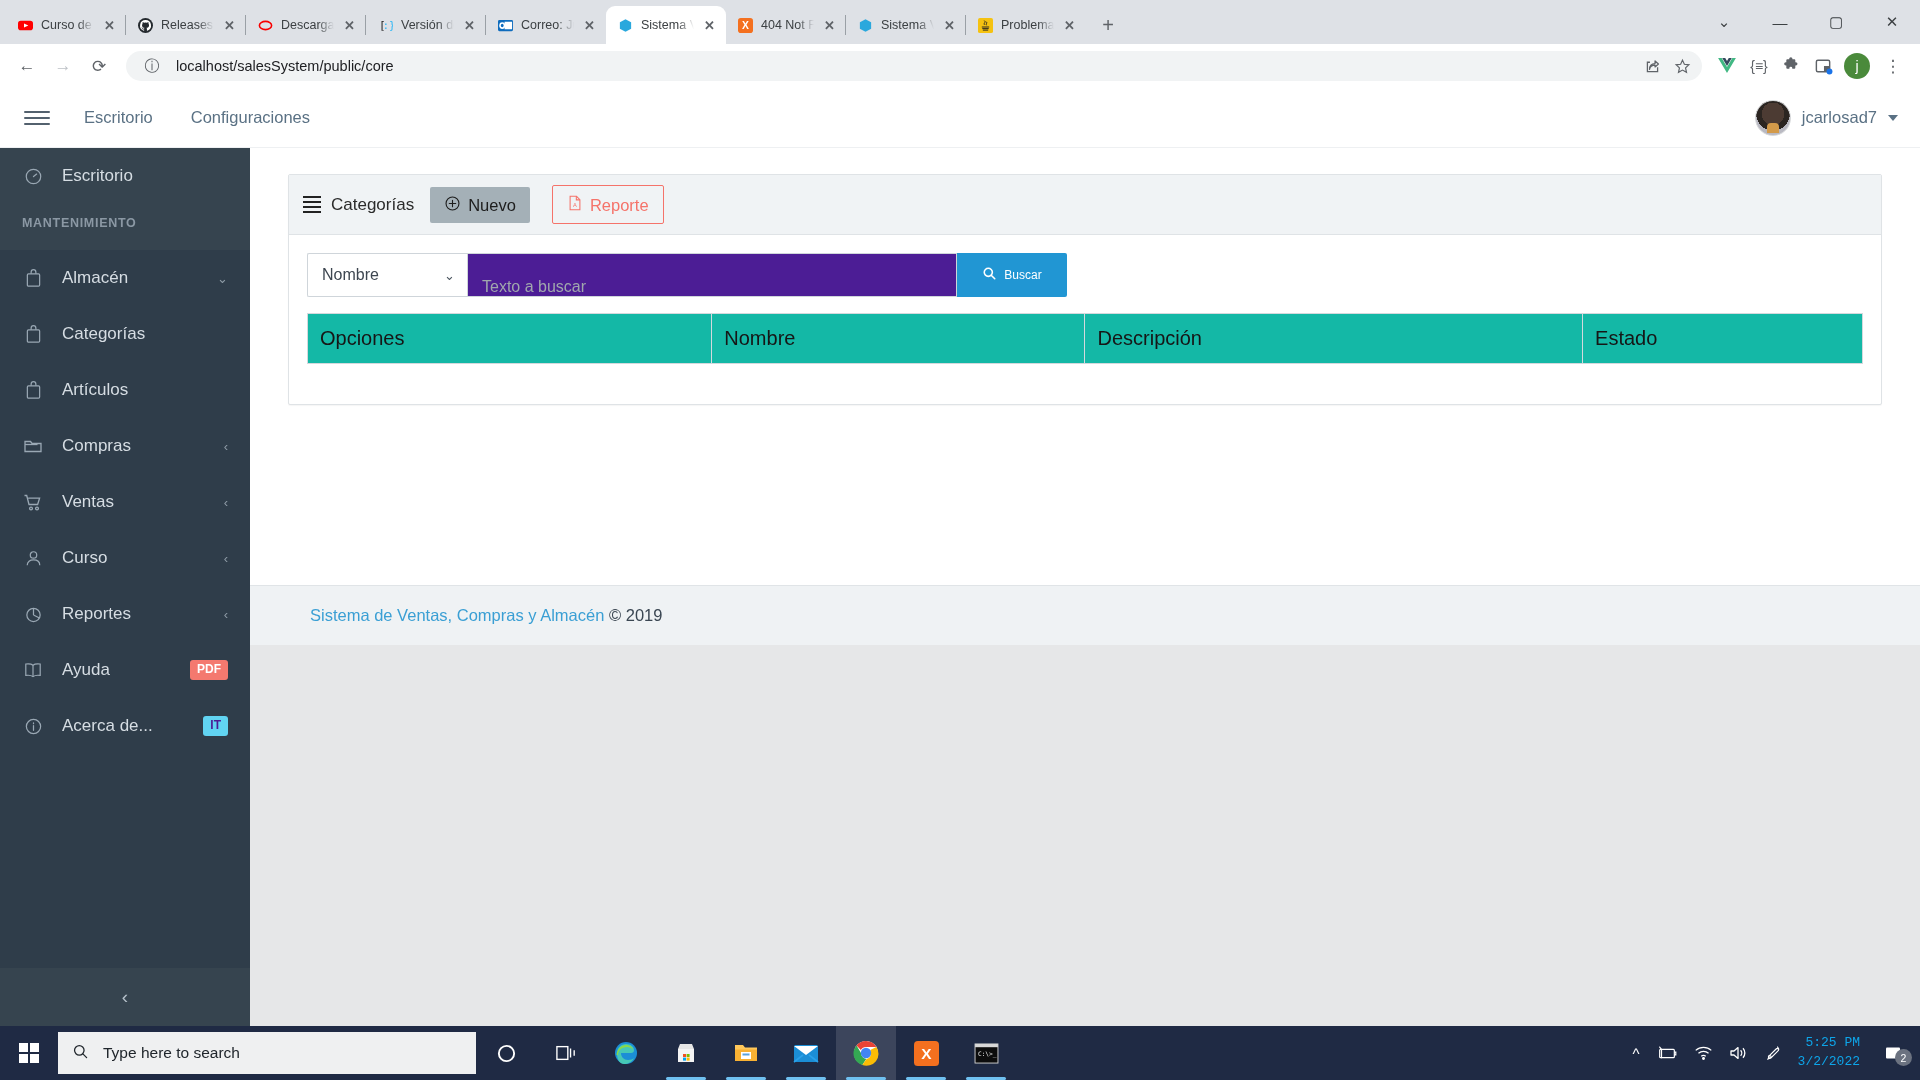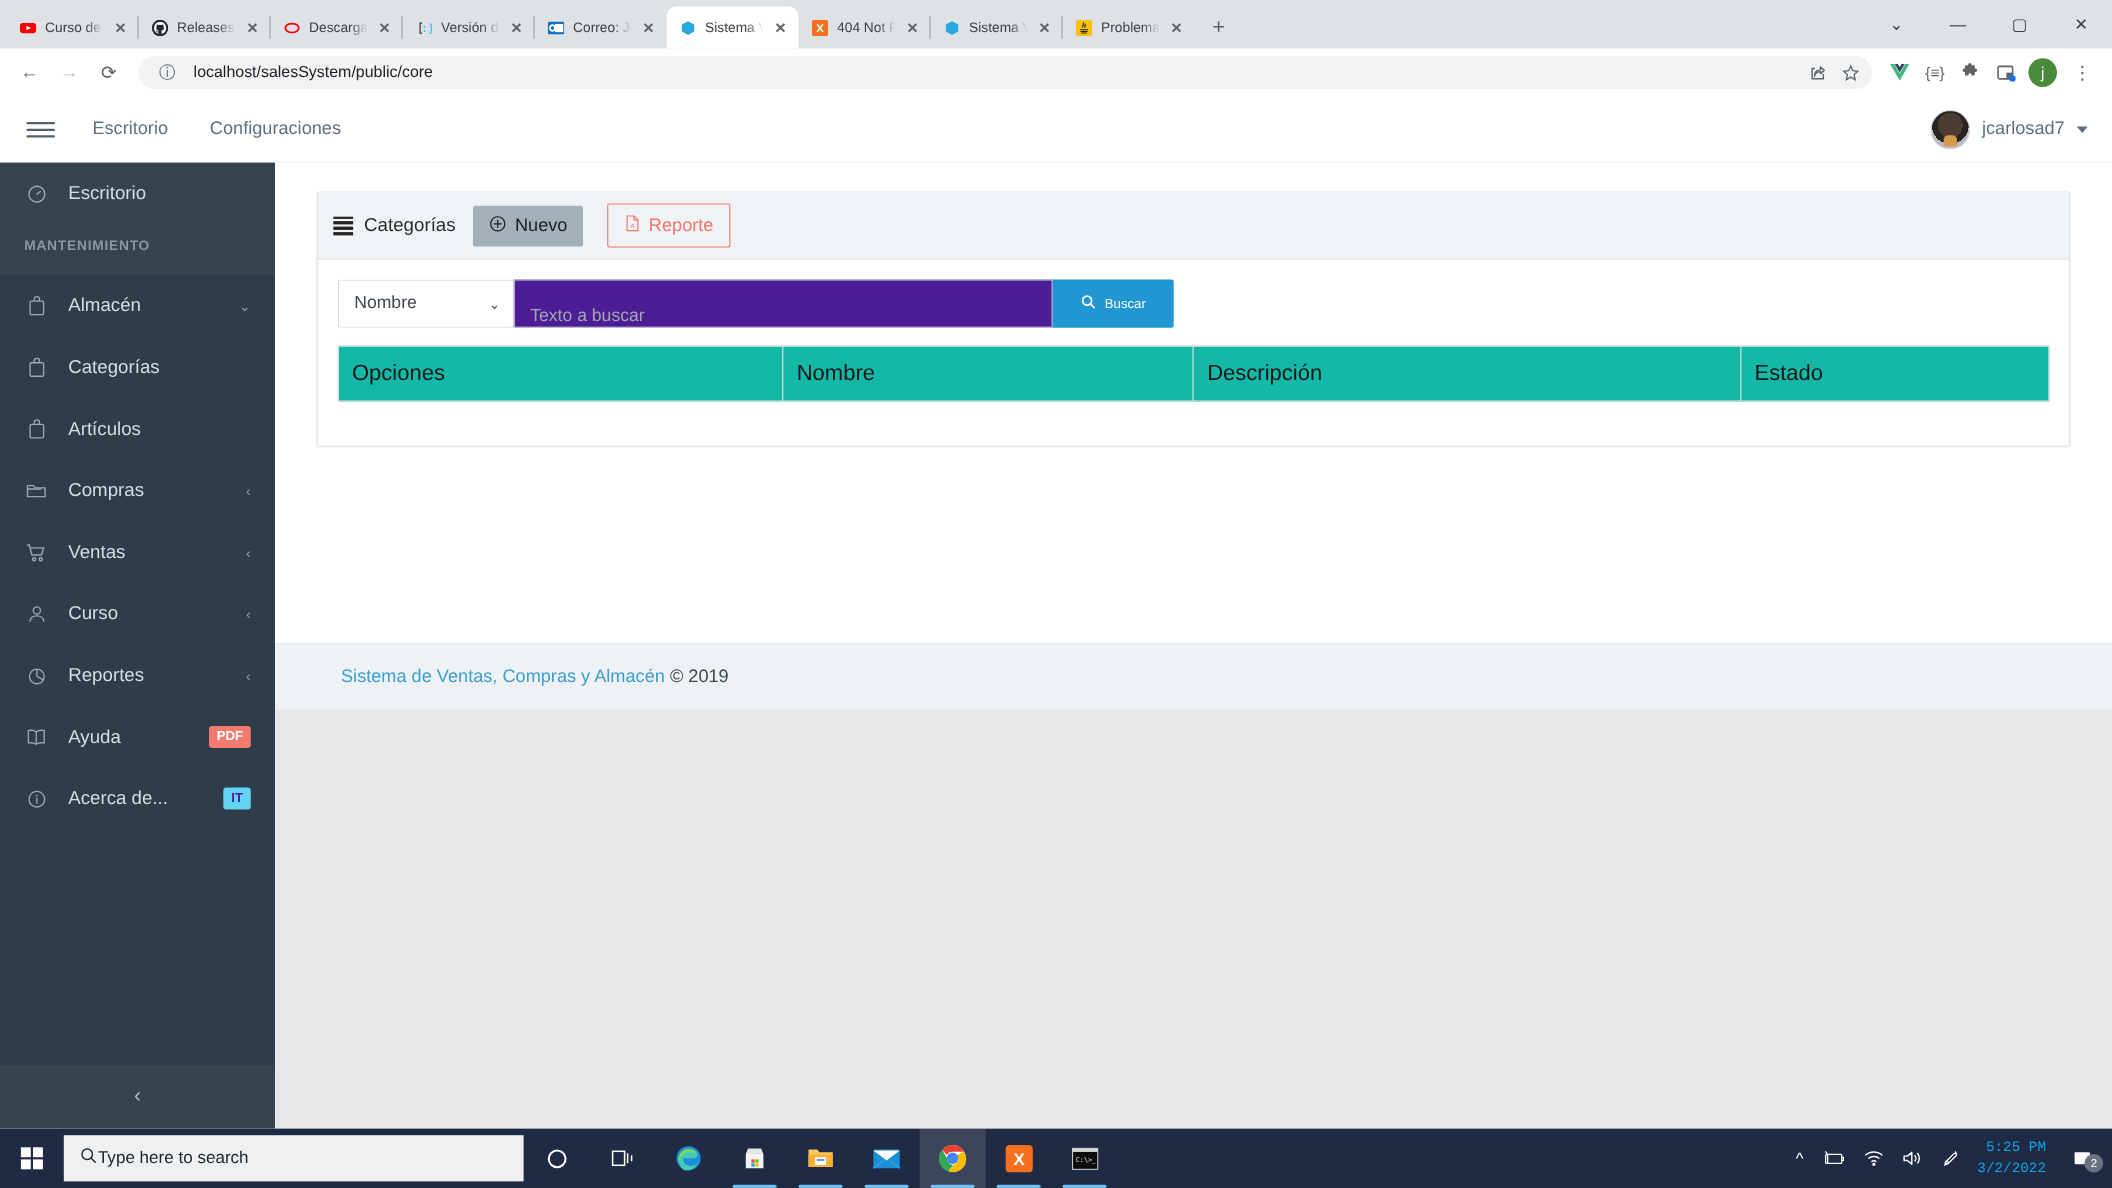--- a/index.html
+++ b/index.html
@@ -216,21 +216,21 @@
     background: #1f2a44; display: flex; align-items: center;
   }
   .tb-start {
     width: 58px; height: 54px; display: flex;
     align-items: center; justify-content: center;
   }
   .win-logo { display: grid; grid-template-columns: 9px 9px; grid-template-rows: 9px 9px; gap: 2.5px; }
   .win-logo i { background: #ffffff; display: block; }
   .tb-search {
     width: 418px; height: 42px; background: #eff0f1;
-    display: flex; align-items: center; padding: 0 14px;
+    display: flex; align-items: center; gap: 14px; padding: 0 14px;
     color: #20262c; font-size: 15.5px;
   }
   .tb-app {
     width: 60px; height: 54px; display: flex;
     align-items: center; justify-content: center; position: relative;
   }
   .tb-app.active { background: rgba(255,255,255,.13); }
   .tb-app.running::after {
     content: ""; position: absolute; bottom: 0; left: 10px; right: 10px;
     height: 3px; background: #6fc0f0; border-radius: 2px;

